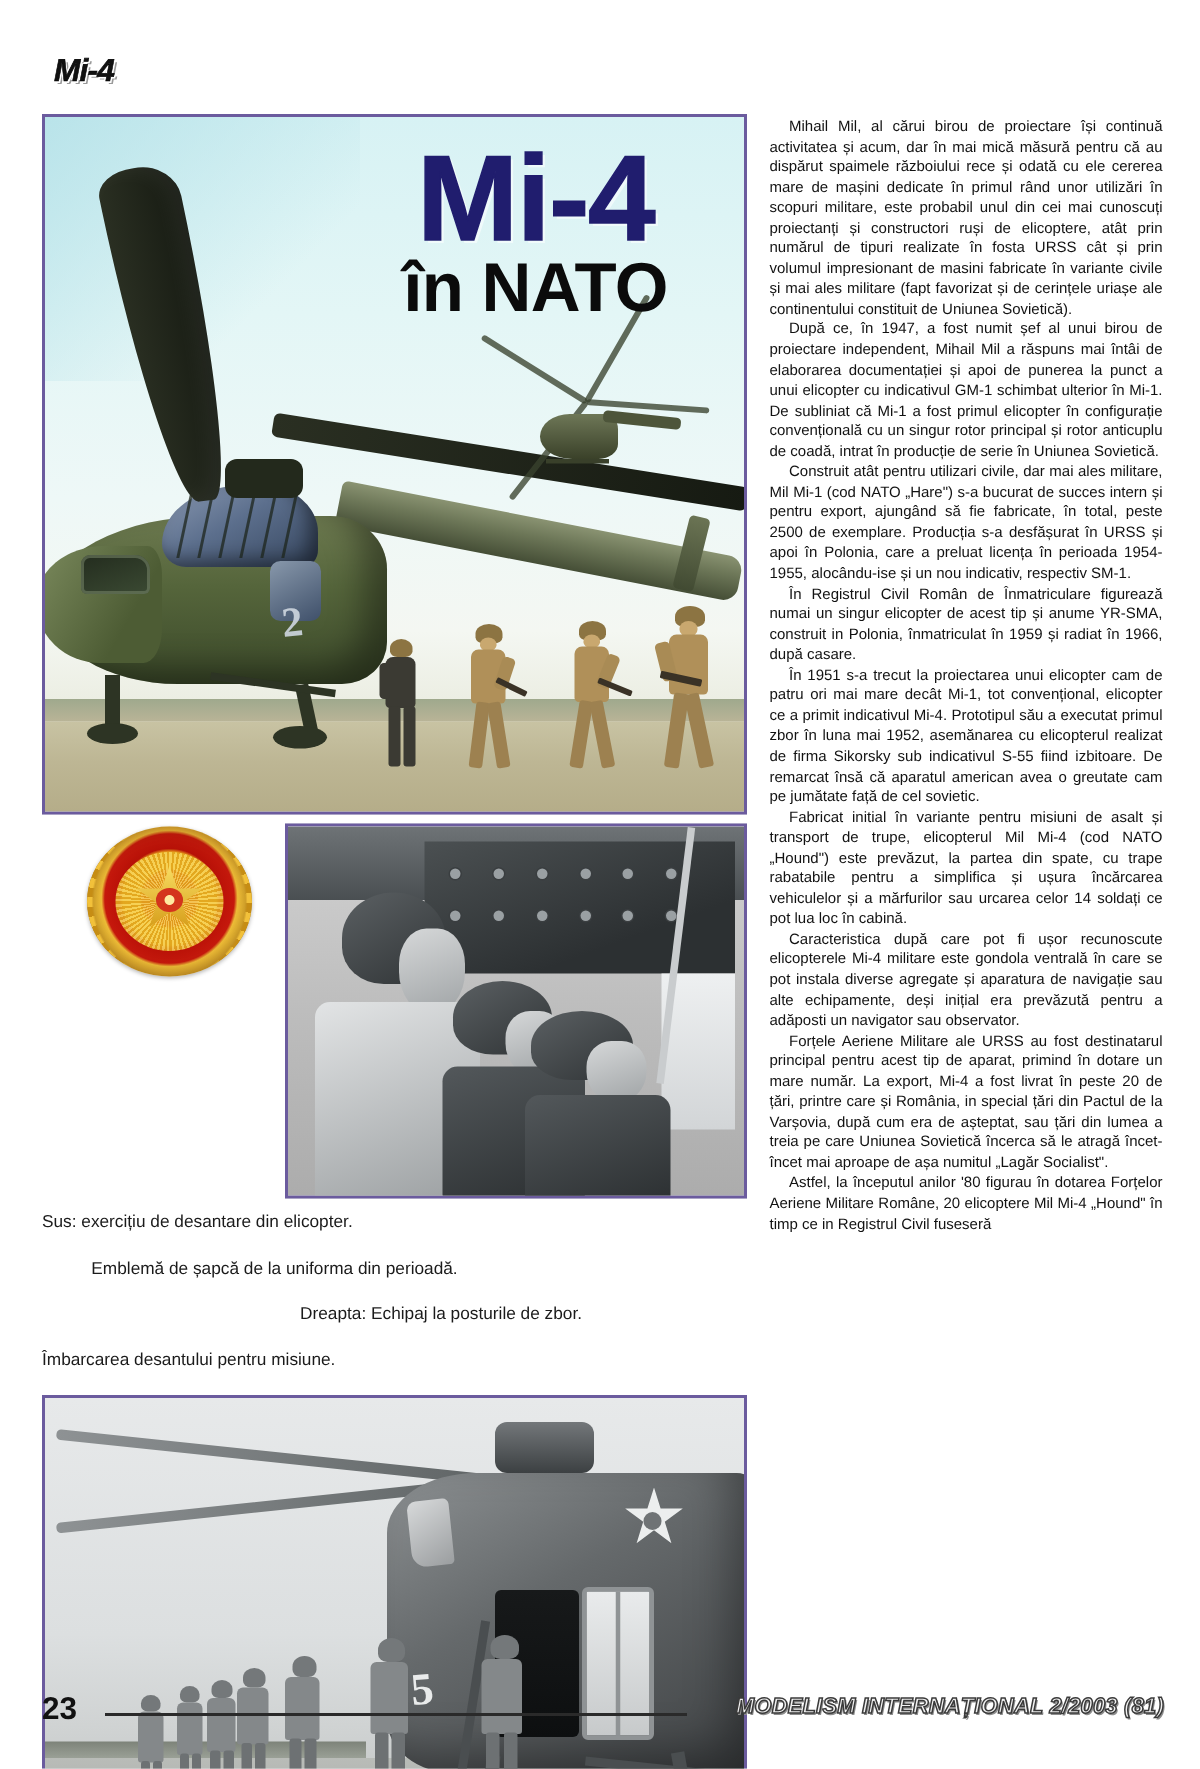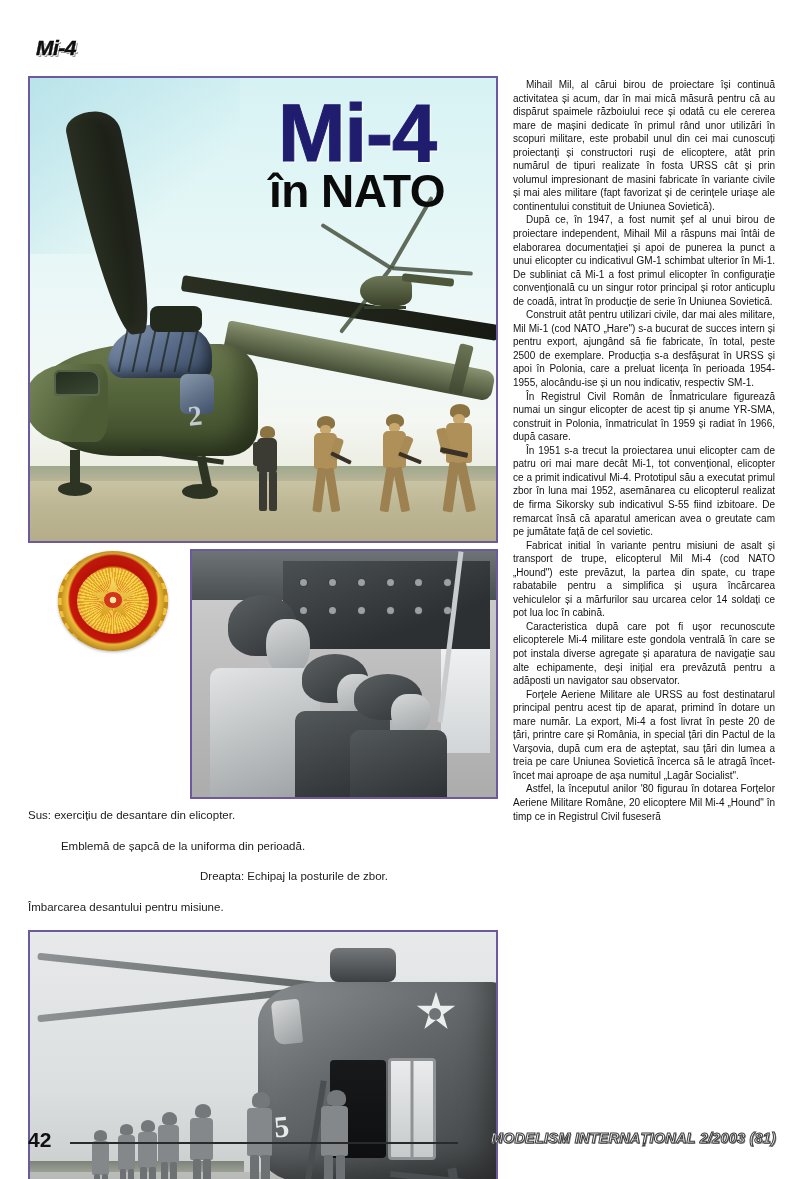--- a/index.html
+++ b/index.html
@@ -756,18 +756,18 @@
       <p>În Registrul Civil Român de Înmatriculare figurează numai un singur elicopter de acest tip și anume YR-SMA, construit in Polonia, înmatriculat în 1959 și radiat în 1966, după casare.</p>
       <p>În 1951 s-a trecut la proiectarea unui elicopter cam de patru ori mai mare decât Mi-1, tot convențional, elicopter ce a primit indicativul Mi-4. Prototipul său a executat primul zbor în luna mai 1952, asemănarea cu elicopterul realizat de firma Sikorsky sub indicativul S-55 fiind izbitoare. De remarcat însă că aparatul american avea o greutate cam pe jumătate față de cel sovietic.</p>
       <p>Fabricat initial în variante pentru misiuni de asalt și transport de trupe, elicopterul Mil Mi-4 (cod NATO „Hound") este prevăzut, la partea din spate, cu trape rabatabile pentru a simplifica și ușura încărcarea vehiculelor și a mărfurilor sau urcarea celor 14 soldați ce pot lua loc în cabină.</p>
       <p>Caracteristica după care pot fi ușor recunoscute elicopterele Mi-4 militare este gondola ventrală în care se pot instala diverse agregate și aparatura de navigație sau alte echipamente, deși inițial era prevăzută pentru a adăposti un navigator sau observator.</p>
       <p>Forțele Aeriene Militare ale URSS au fost destinatarul principal pentru acest tip de aparat, primind în dotare un mare număr. La export, Mi-4 a fost livrat în peste 20 de țări, printre care și România, in special țări din Pactul de la Varșovia, după cum era de așteptat, sau țări din lumea a treia pe care Uniunea Sovietică încerca să le atragă încet-încet mai aproape de așa numitul „Lagăr Socialist".</p>
       <p>Astfel, la începutul anilor '80 figurau în dotarea Forțelor Aeriene Militare Române, 20 elicoptere Mil Mi-4 „Hound" în timp ce in Registrul Civil fuseseră</p>
     </div>
   </div>
 
   <div id="footer">
-    <div id="page-number">42</div>
+    <div id="page-number">23</div>
     <div id="footer-rule"></div>
     <div id="footer-title">MODELISM INTERNAȚIONAL 2/2003 (81)</div>
   </div>
 
 </div>
 
 </body></html>

